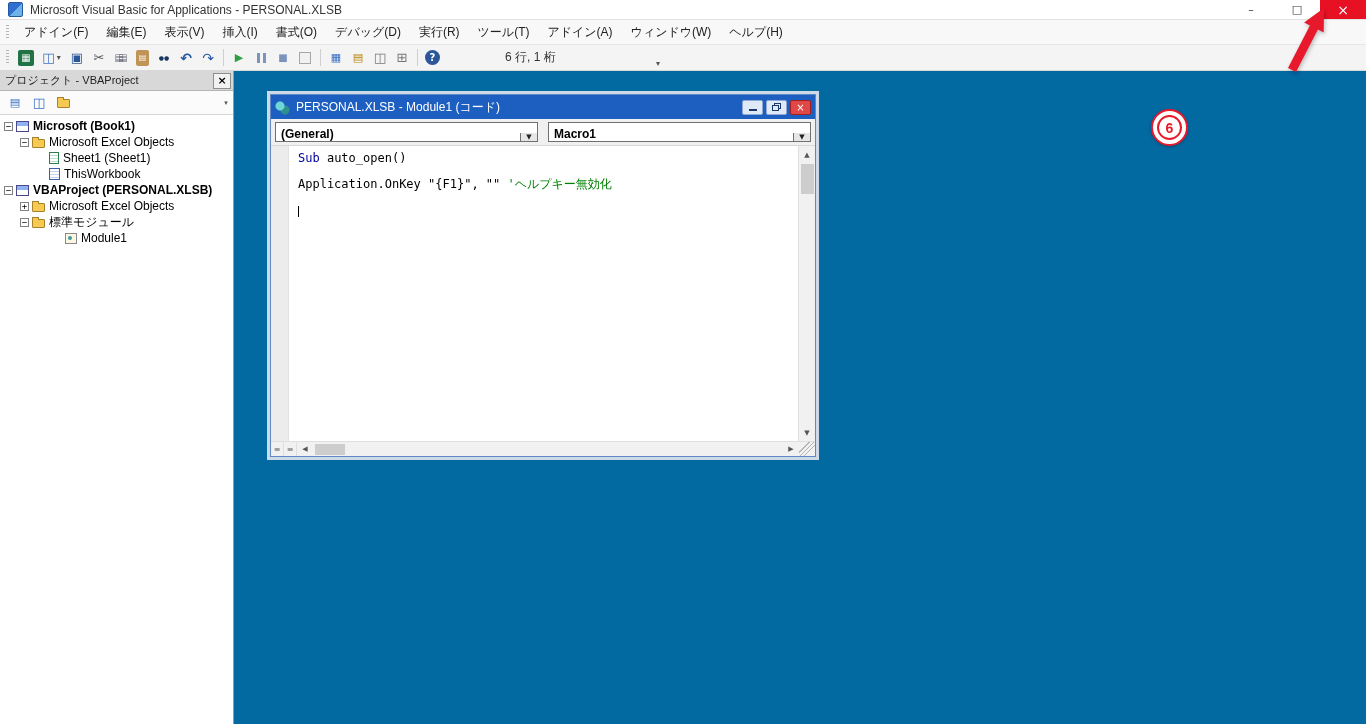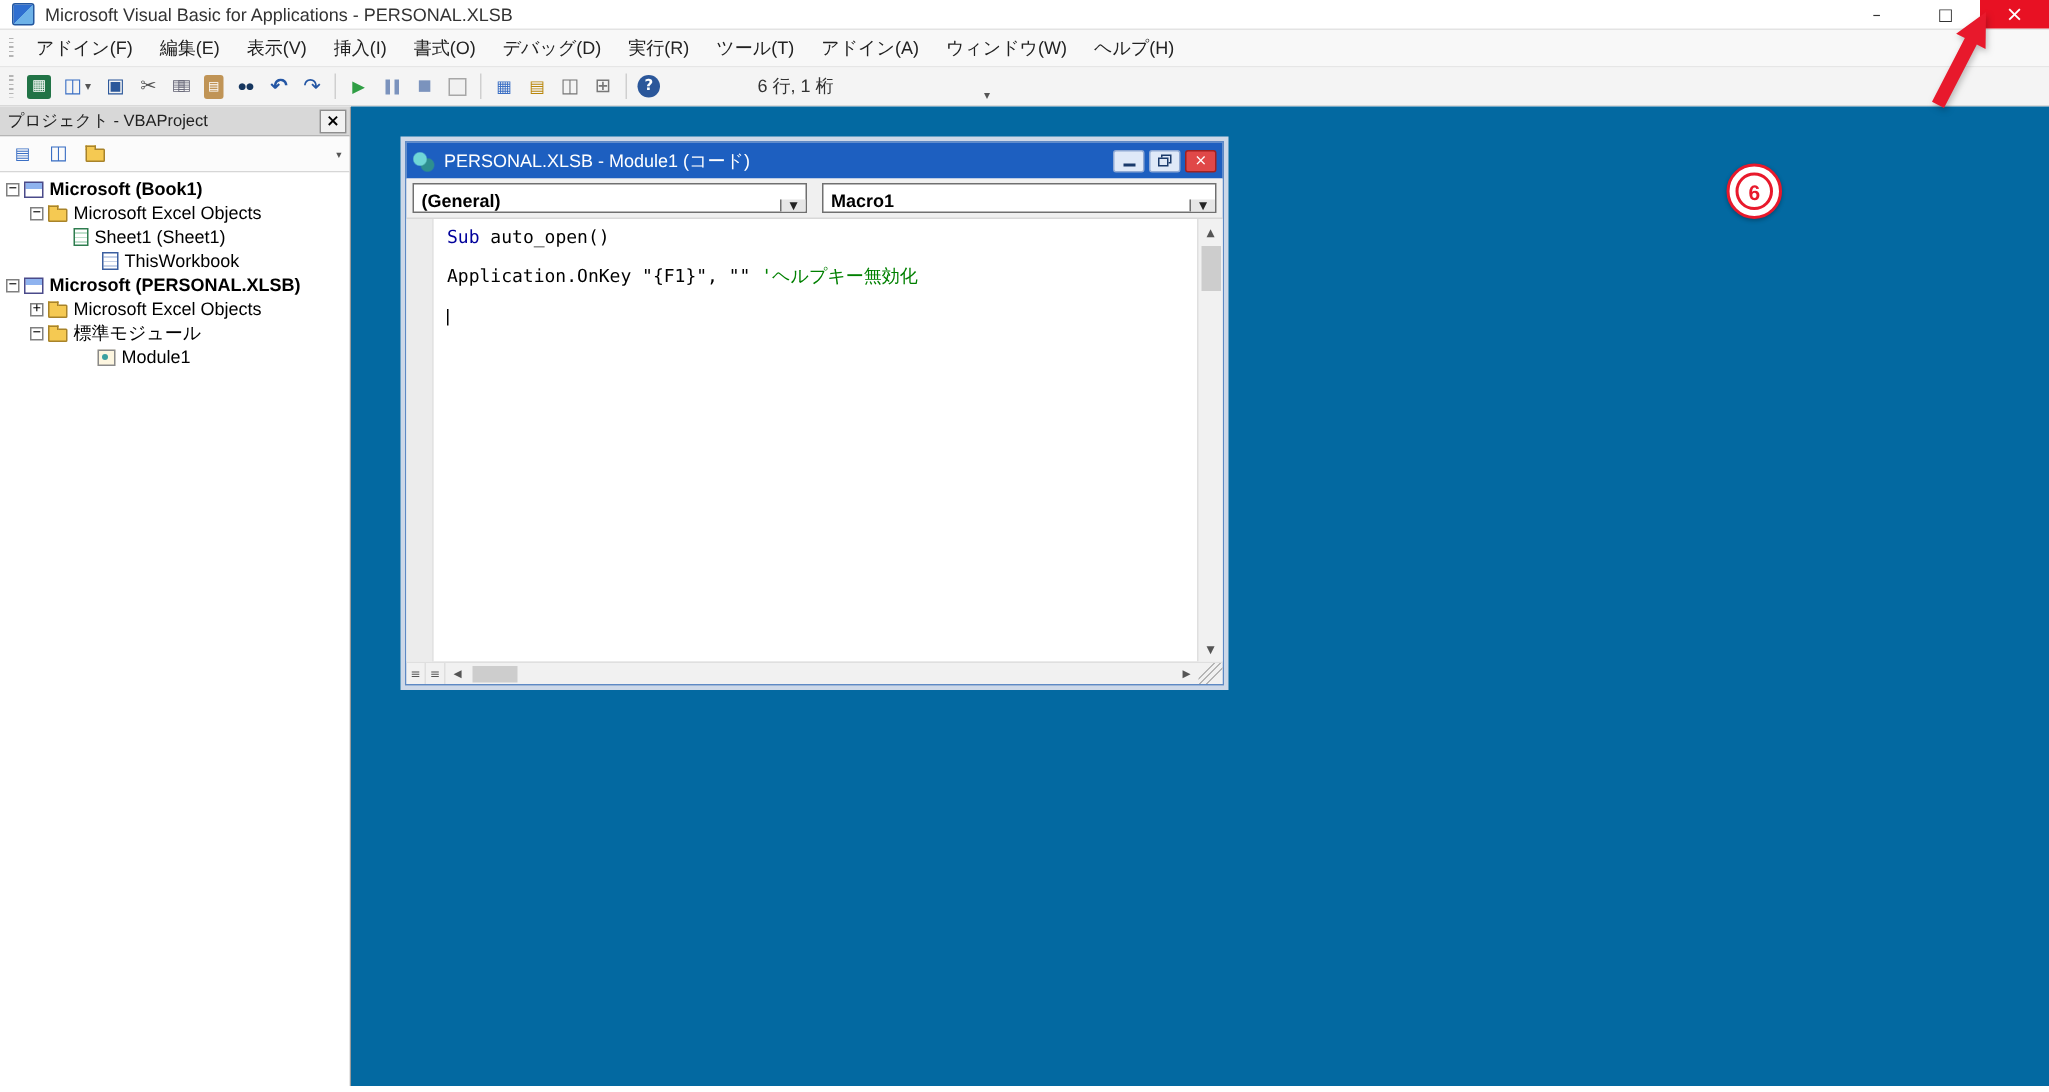--- a/index.html
+++ b/index.html
@@ -226,29 +226,29 @@
           <div class="tree-row" style="padding-left: 20px;">
             <span class="expander">−</span>
             <span class="ticon ticon-folder"></span>
             <span class="tree-label">Microsoft Excel Objects</span>
           </div>
           <div class="tree-row" style="padding-left: 36px;">
             <span class="expander-spacer"></span>
             <span class="ticon ticon-sheet"></span>
             <span class="tree-label">Sheet1 (Sheet1)</span>
           </div>
-          <div class="tree-row" style="padding-left: 55px;">
+          <div class="tree-row" style="padding-left: 36px;">
             <span class="expander-spacer"></span>
             <span class="ticon ticon-workbook"></span>
             <span class="tree-label">ThisWorkbook</span>
           </div>
           <div class="tree-row" style="padding-left: 4px;">
             <span class="expander">−</span>
             <span class="ticon ticon-project"></span>
-            <span class="tree-label bold">Microsoft (PERSONAL.XLSB)</span>
+            <span class="tree-label bold">VBAProject (PERSONAL.XLSB)</span>
           </div>
           <div class="tree-row" style="padding-left: 20px;">
             <span class="expander">+</span>
             <span class="ticon ticon-folder"></span>
             <span class="tree-label">Microsoft Excel Objects</span>
           </div>
           <div class="tree-row" style="padding-left: 20px;">
             <span class="expander">−</span>
             <span class="ticon ticon-folder"></span>
             <span class="tree-label">標準モジュール</span>

